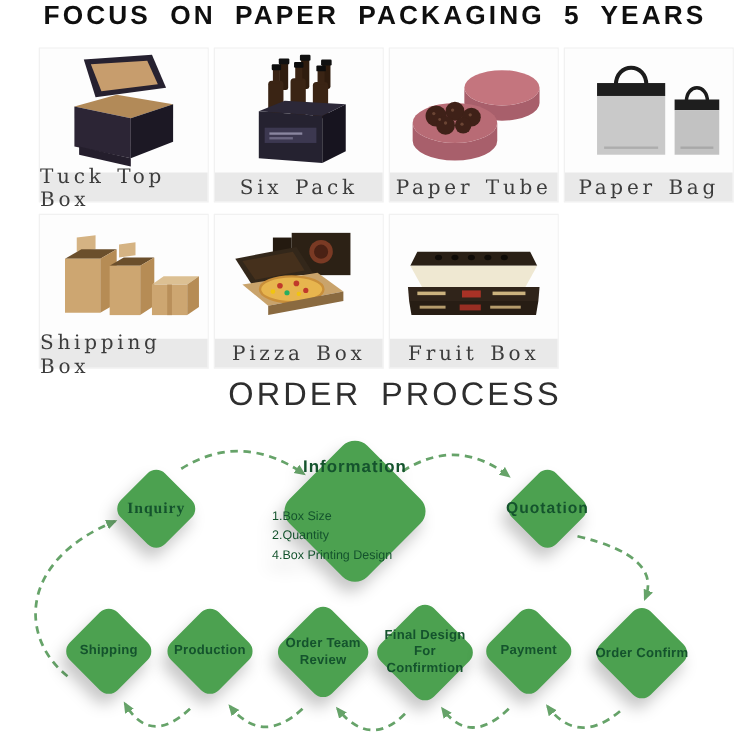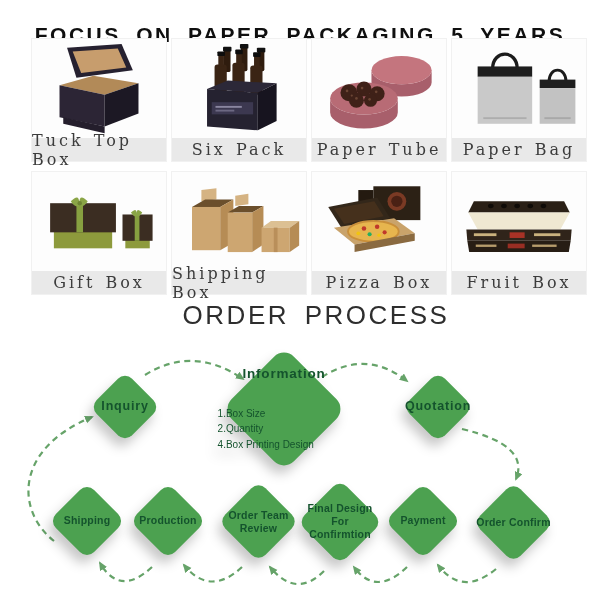--- a/index.html
+++ b/index.html
@@ -1,20 +1,20 @@
 <!DOCTYPE html>
 <html style="--green: #4ca150; --arrow: #66a369; --labelbg: #e9e9e9;"><head>
 <meta charset="utf-8">
 <style>
   html,body{margin:0;padding:0;background:#fff;}
   .page{position:relative;width:600px;height:600px;background:#ffffff;overflow:hidden;
         font-family:"Liberation Sans",sans-serif;}
 
   
-  .main-title{margin:0;padding-top:23px;text-align:center;font-size:21px;font-weight:bold;
+  .main-title{margin:0;padding-top:1px;text-align:center;font-size:21px;font-weight:bold;
         letter-spacing:2.5px;word-spacing:7px;color:#0f0f0f;}
 
   
   .product-grid{position:absolute;left:31px;top:38px;width:556px;
         display:grid;grid-template-columns:repeat(4,1fr);gap:9px 4px;}
   .product-cell{margin:0;background:#fbfbfb;border:1px solid #f1f1f1;}
   .product-img{height:99px;display:flex;align-items:center;justify-content:center;background:#fdfdfd;}
   .product-img svg{display:block;}
   .product-label{height:23px;background:var(--labelbg,#e9e9e9);display:flex;align-items:center;justify-content:center;
         font-family:"DejaVu Serif",serif;font-size:16px;letter-spacing:3px;word-spacing:2px;color:#3c3c3c;}
@@ -137,36 +137,20 @@
           <rect x="30" y="80" width="46" height="2" fill="#adadad"></rect>
           <path d="M100 42 C100 26 118 26 118 42" stroke="#1c1c1c" stroke-width="3" fill="none"></path>
           <rect x="90" y="40" width="38" height="9" fill="#1e1e1e"></rect>
           <rect x="90" y="49" width="38" height="38" fill="#c2c2c2"></rect>
           <rect x="95" y="80" width="28" height="2" fill="#a8a8a8"></rect>
         </svg>
       </div>
       <figcaption class="product-label">Paper Bag</figcaption>
     </figure>
 
-    <figure class="product-cell">
-      <div class="product-img">
-        <svg width="128" height="94" viewBox="0 0 136 100">
-          <rect x="20" y="58" width="62" height="20" fill="#8d9a3c"></rect>
-          <rect x="16" y="30" width="70" height="31" fill="#3b2d22"></rect>
-          <rect x="44" y="30" width="7" height="31" fill="#87a040"></rect>
-          <path d="M38 28 q9 -9 9 2 q0 -11 9 -2 q-4 7 -9 5 q-5 2 -9 -5" fill="#8aa546"></path>
-          <circle cx="47.5" cy="30" r="2.4" fill="#6d8433"></circle>
-          <rect x="96" y="68" width="26" height="10" fill="#8d9a3c"></rect>
-          <rect x="93" y="42" width="32" height="28" fill="#3b2d22"></rect>
-          <rect x="106" y="42" width="5" height="28" fill="#87a040"></rect>
-          <path d="M102 40 q6 -6 6 1 q0 -7 6 -1 q-3 5 -6 4 q-3 1 -6 -4" fill="#8aa546"></path>
-        </svg>
-      </div>
-      <figcaption class="product-label">Gift Box</figcaption>
-    </figure>
 
     <figure class="product-cell">
       <div class="product-img">
         <svg width="128" height="94" viewBox="0 0 136 100">
           <polygon points="28,16 44,14 44,26 28,28" fill="#d5b383"></polygon>
           <polygon points="18,34 32,26 62,26 48,34" fill="#6b4f2c"></polygon>
           <rect x="18" y="34" width="30" height="46" fill="#cda671"></rect>
           <polygon points="48,34 62,26 62,72 48,80" fill="#b68c55"></polygon>
           <polygon points="64,22 78,20 78,31 64,33" fill="#d5b383"></polygon>
           <polygon points="56,40 68,33 94,33 82,40" fill="#6b4f2c"></polygon>
@@ -248,21 +232,21 @@
       <path class="flow-arrow" d="M 322 32 Q 366 4 407 36" marker-end="url(#ah)"></path>
       <path class="flow-arrow" d="M 462 84 Q 530 100 516 134" marker-end="url(#ah)"></path>
       <path class="flow-arrow" d="M 496 224 Q 462 252 438 220" marker-end="url(#ah)"></path>
       <path class="flow-arrow" d="M 407 222 Q 376 252 354 222" marker-end="url(#ah)"></path>
       <path class="flow-arrow" d="M 324 226 Q 296 254 270 222" marker-end="url(#ah)"></path>
       <path class="flow-arrow" d="M 242 222 Q 210 252 184 220" marker-end="url(#ah)"></path>
       <path class="flow-arrow" d="M 152 222 Q 120 252 100 218" marker-end="url(#ah)"></path>
       <path class="flow-arrow" d="M 54 196 C 16 166 14 104 92 72" marker-end="url(#ah)"></path>
     </svg>
 
-    <div class="diamond" style="left:100px;top:37px;width:50px;height:50px;">
+    <div class="diamond" style="left:100px;top:37px;width:50px;height:50px;font-family:Liberation Serif, serif;">
       <div class="bg"></div>
       <div class="label lbl-md">Inquiry</div>
     </div>
 
     <div class="diamond big" style="left:240px;top:20px;width:88px;height:88px;">
       <div class="bg"></div>
       <div class="label info-label">
         <div class="info-title">Information</div>
         <ul class="info-list">
           <li>1.Box Size</li>

